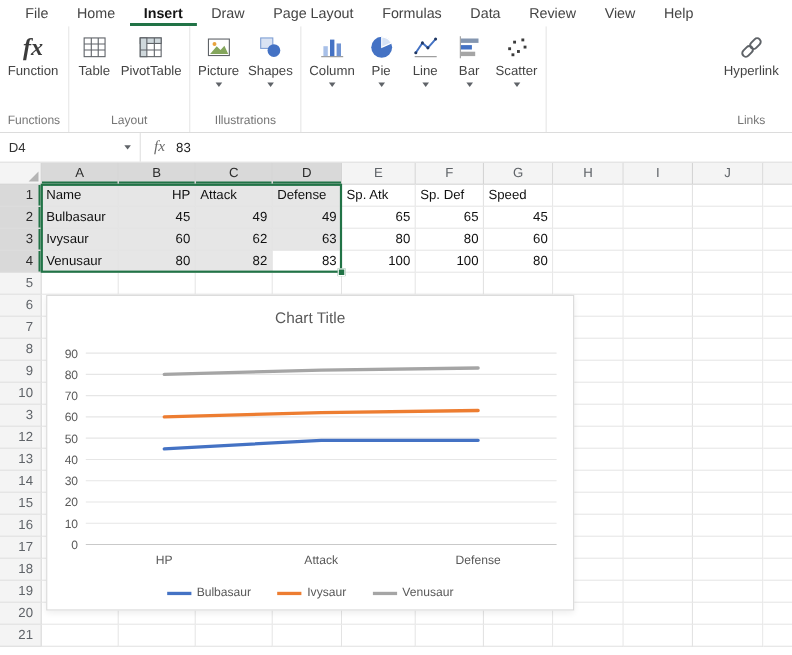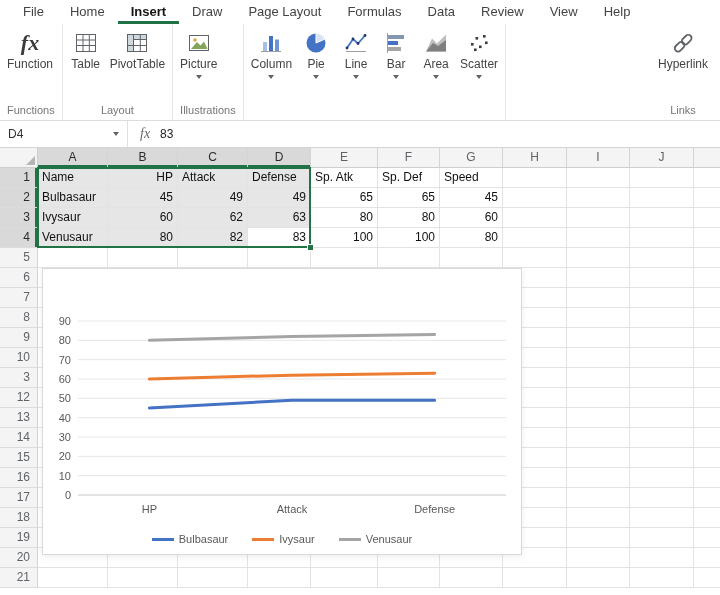--- a/index.html
+++ b/index.html
@@ -124,20 +124,30 @@
           <span class="ricon">
             <svg width="26" height="26" viewBox="0 0 26 26">
                 <rect x="3.5" y="5.5" width="19" height="15" fill="none" stroke="#5f6368"></rect>
                 <circle cx="9" cy="10" r="1.8" fill="#e8a33d"></circle>
                 <path d="M5 19 L11 12 L14.5 15.5 L18 11.5 L21.5 19 Z" fill="#84a65c"></path>
               </svg>
           </span>
           <span class="rlabel">Picture</span>
           <span class="chev"></span>
         </div>
+        <div class="rbtn">
+          <span class="ricon">
+            <svg width="26" height="26" viewBox="0 0 26 26">
+                <rect x="4" y="4.5" width="11" height="9.5" fill="#dae3f3" stroke="#7f9fd4"></rect>
+                <circle cx="16" cy="16" r="5.8" fill="#4472c4"></circle>
+              </svg>
+          </span>
+          <span class="rlabel">Shapes</span>
+          <span class="chev"></span>
+        </div>
       </div>
       <div class="rgname">Illustrations</div>
     </div>
 
 
     <div class="rgroup">
       <div class="ritems">
         <div class="rbtn">
           <span class="ricon">
             <svg width="26" height="26" viewBox="0 0 26 26">
@@ -177,30 +187,20 @@
         <div class="rbtn">
           <span class="ricon">
             <svg width="26" height="26" viewBox="0 0 26 26">
                 <line x1="4.5" y1="3" x2="4.5" y2="23" stroke="#9e9e9e"></line>
                 <rect x="5" y="5" width="16" height="4" fill="#8496b0"></rect>
                 <rect x="5" y="11" width="10" height="4" fill="#4472c4"></rect>
                 <rect x="5" y="17" width="13" height="4" fill="#a5a5a5"></rect>
               </svg>
           </span>
           <span class="rlabel">Bar</span>
-          <span class="chev"></span>
-        </div>
-        <div class="rbtn">
-          <span class="ricon">
-            <svg width="26" height="26" viewBox="0 0 26 26">
-                <path d="M3 21.5 L9 8.5 L14 13.5 L23 4.5 L23 21.5 Z" fill="#bfbfbf"></path>
-                <path d="M3 21.5 L10 13 L15 16 L23 10 L23 21.5 Z" fill="#7f7f7f"></path>
-              </svg>
-          </span>
-          <span class="rlabel">Area</span>
           <span class="chev"></span>
         </div>
         <div class="rbtn">
           <span class="ricon">
             <svg width="26" height="26" viewBox="0 0 26 26">
                 <rect x="5" y="13" width="2.6" height="2.6" fill="#3b3b3b"></rect>
                 <rect x="9.5" y="7" width="2.6" height="2.6" fill="#3b3b3b"></rect>
                 <rect x="13" y="15.5" width="2.6" height="2.6" fill="#3b3b3b"></rect>
                 <rect x="17" y="5" width="2.6" height="2.6" fill="#3b3b3b"></rect>
                 <rect x="19" y="11.5" width="2.6" height="2.6" fill="#3b3b3b"></rect>
@@ -576,20 +576,21 @@
         <text x="28" y="75.33333333333334" text-anchor="end" font-size="11" fill="#595959">80</text>
         <line x1="35" y1="52" x2="463" y2="52" stroke="#e6e6e6" stroke-width="1"></line>
         <text x="28" y="56" text-anchor="end" font-size="11" fill="#595959">90</text>
         <text x="106.33333333333333" y="244" text-anchor="middle" font-size="11" fill="#595959">HP</text>
         <text x="249" y="244" text-anchor="middle" font-size="11" fill="#595959">Attack</text>
         <text x="391.6666666666667" y="244" text-anchor="middle" font-size="11" fill="#595959">Defense</text>
         <polyline points="106.33333333333333,139 249,131.26666666666668 391.6666666666667,131.26666666666668" fill="none" stroke="#4472c4" stroke-width="3" stroke-linecap="round" stroke-linejoin="round"></polyline>
         <polyline points="106.33333333333333,110 249,106.13333333333334 391.6666666666667,104.2" fill="none" stroke="#ed7d31" stroke-width="3" stroke-linecap="round" stroke-linejoin="round"></polyline>
         <polyline points="106.33333333333333,71.33333333333334 249,67.46666666666667 391.6666666666667,65.53333333333333" fill="none" stroke="#a5a5a5" stroke-width="3" stroke-linecap="round" stroke-linejoin="round"></polyline>
       </svg>
+    <div class="charttitle">Chart Title</div>
     <div class="legend">
         <div class="legitem">
           <span class="legswatch" style="background: rgb(68, 114, 196);"></span>
           <span class="leglabel">Bulbasaur</span>
         </div>
         <div class="legitem">
           <span class="legswatch" style="background: rgb(237, 125, 49);"></span>
           <span class="leglabel">Ivysaur</span>
         </div>
         <div class="legitem">

